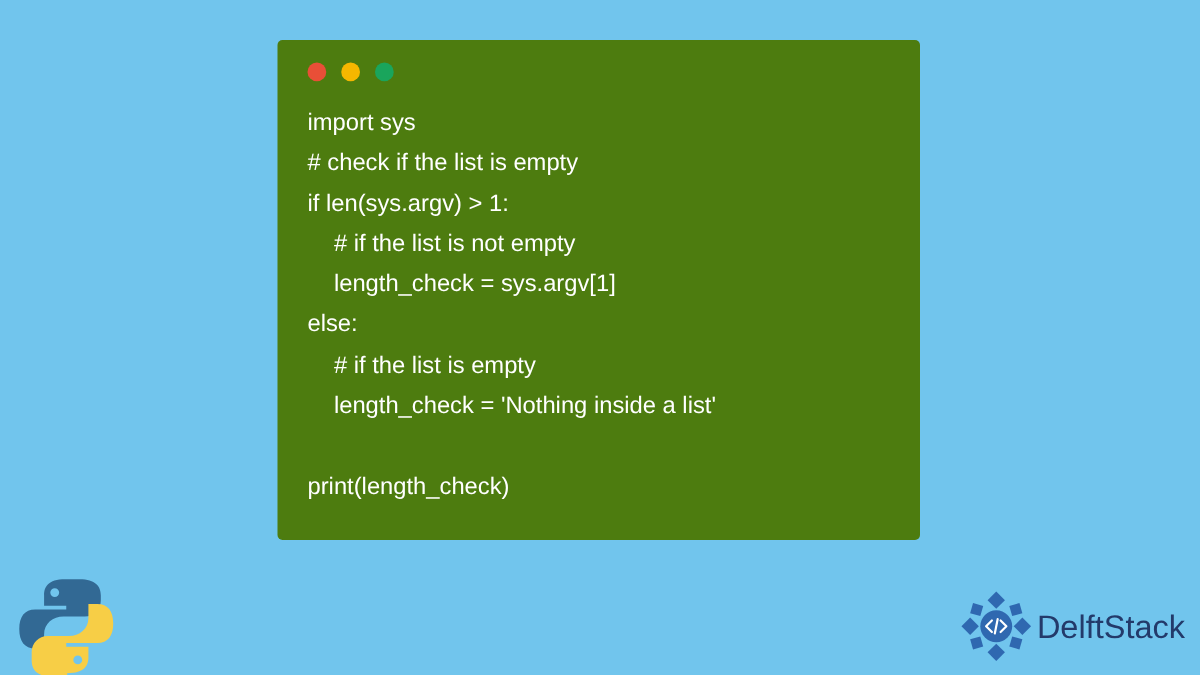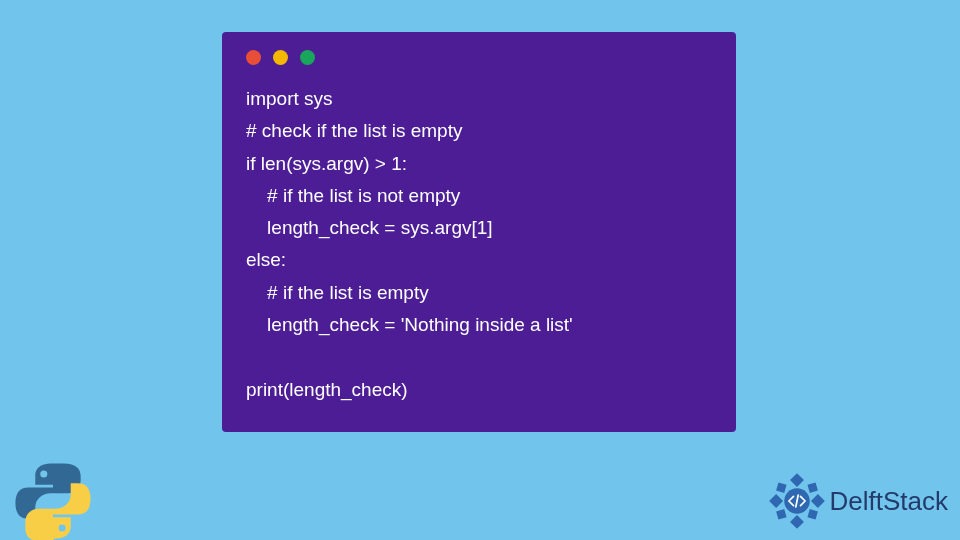--- a/index.html
+++ b/index.html
@@ -10,21 +10,21 @@
     position: relative;
     font-family: -apple-system, BlinkMacSystemFont, "Segoe UI", Arial, sans-serif;
     overflow: hidden;
   }
   .code-window {
     position: absolute;
     top: 32px;
     left: 222px;
     width: 514px;
     height: 400px;
-    background: #4c1d95;
+    background: #4d7c0f;
     border-radius: 4px;
     padding: 18px 24px;
   }
   .window-dots {
     display: flex;
     gap: 12px;
     margin-bottom: 18px;
   }
   .dot {
     width: 15px;

